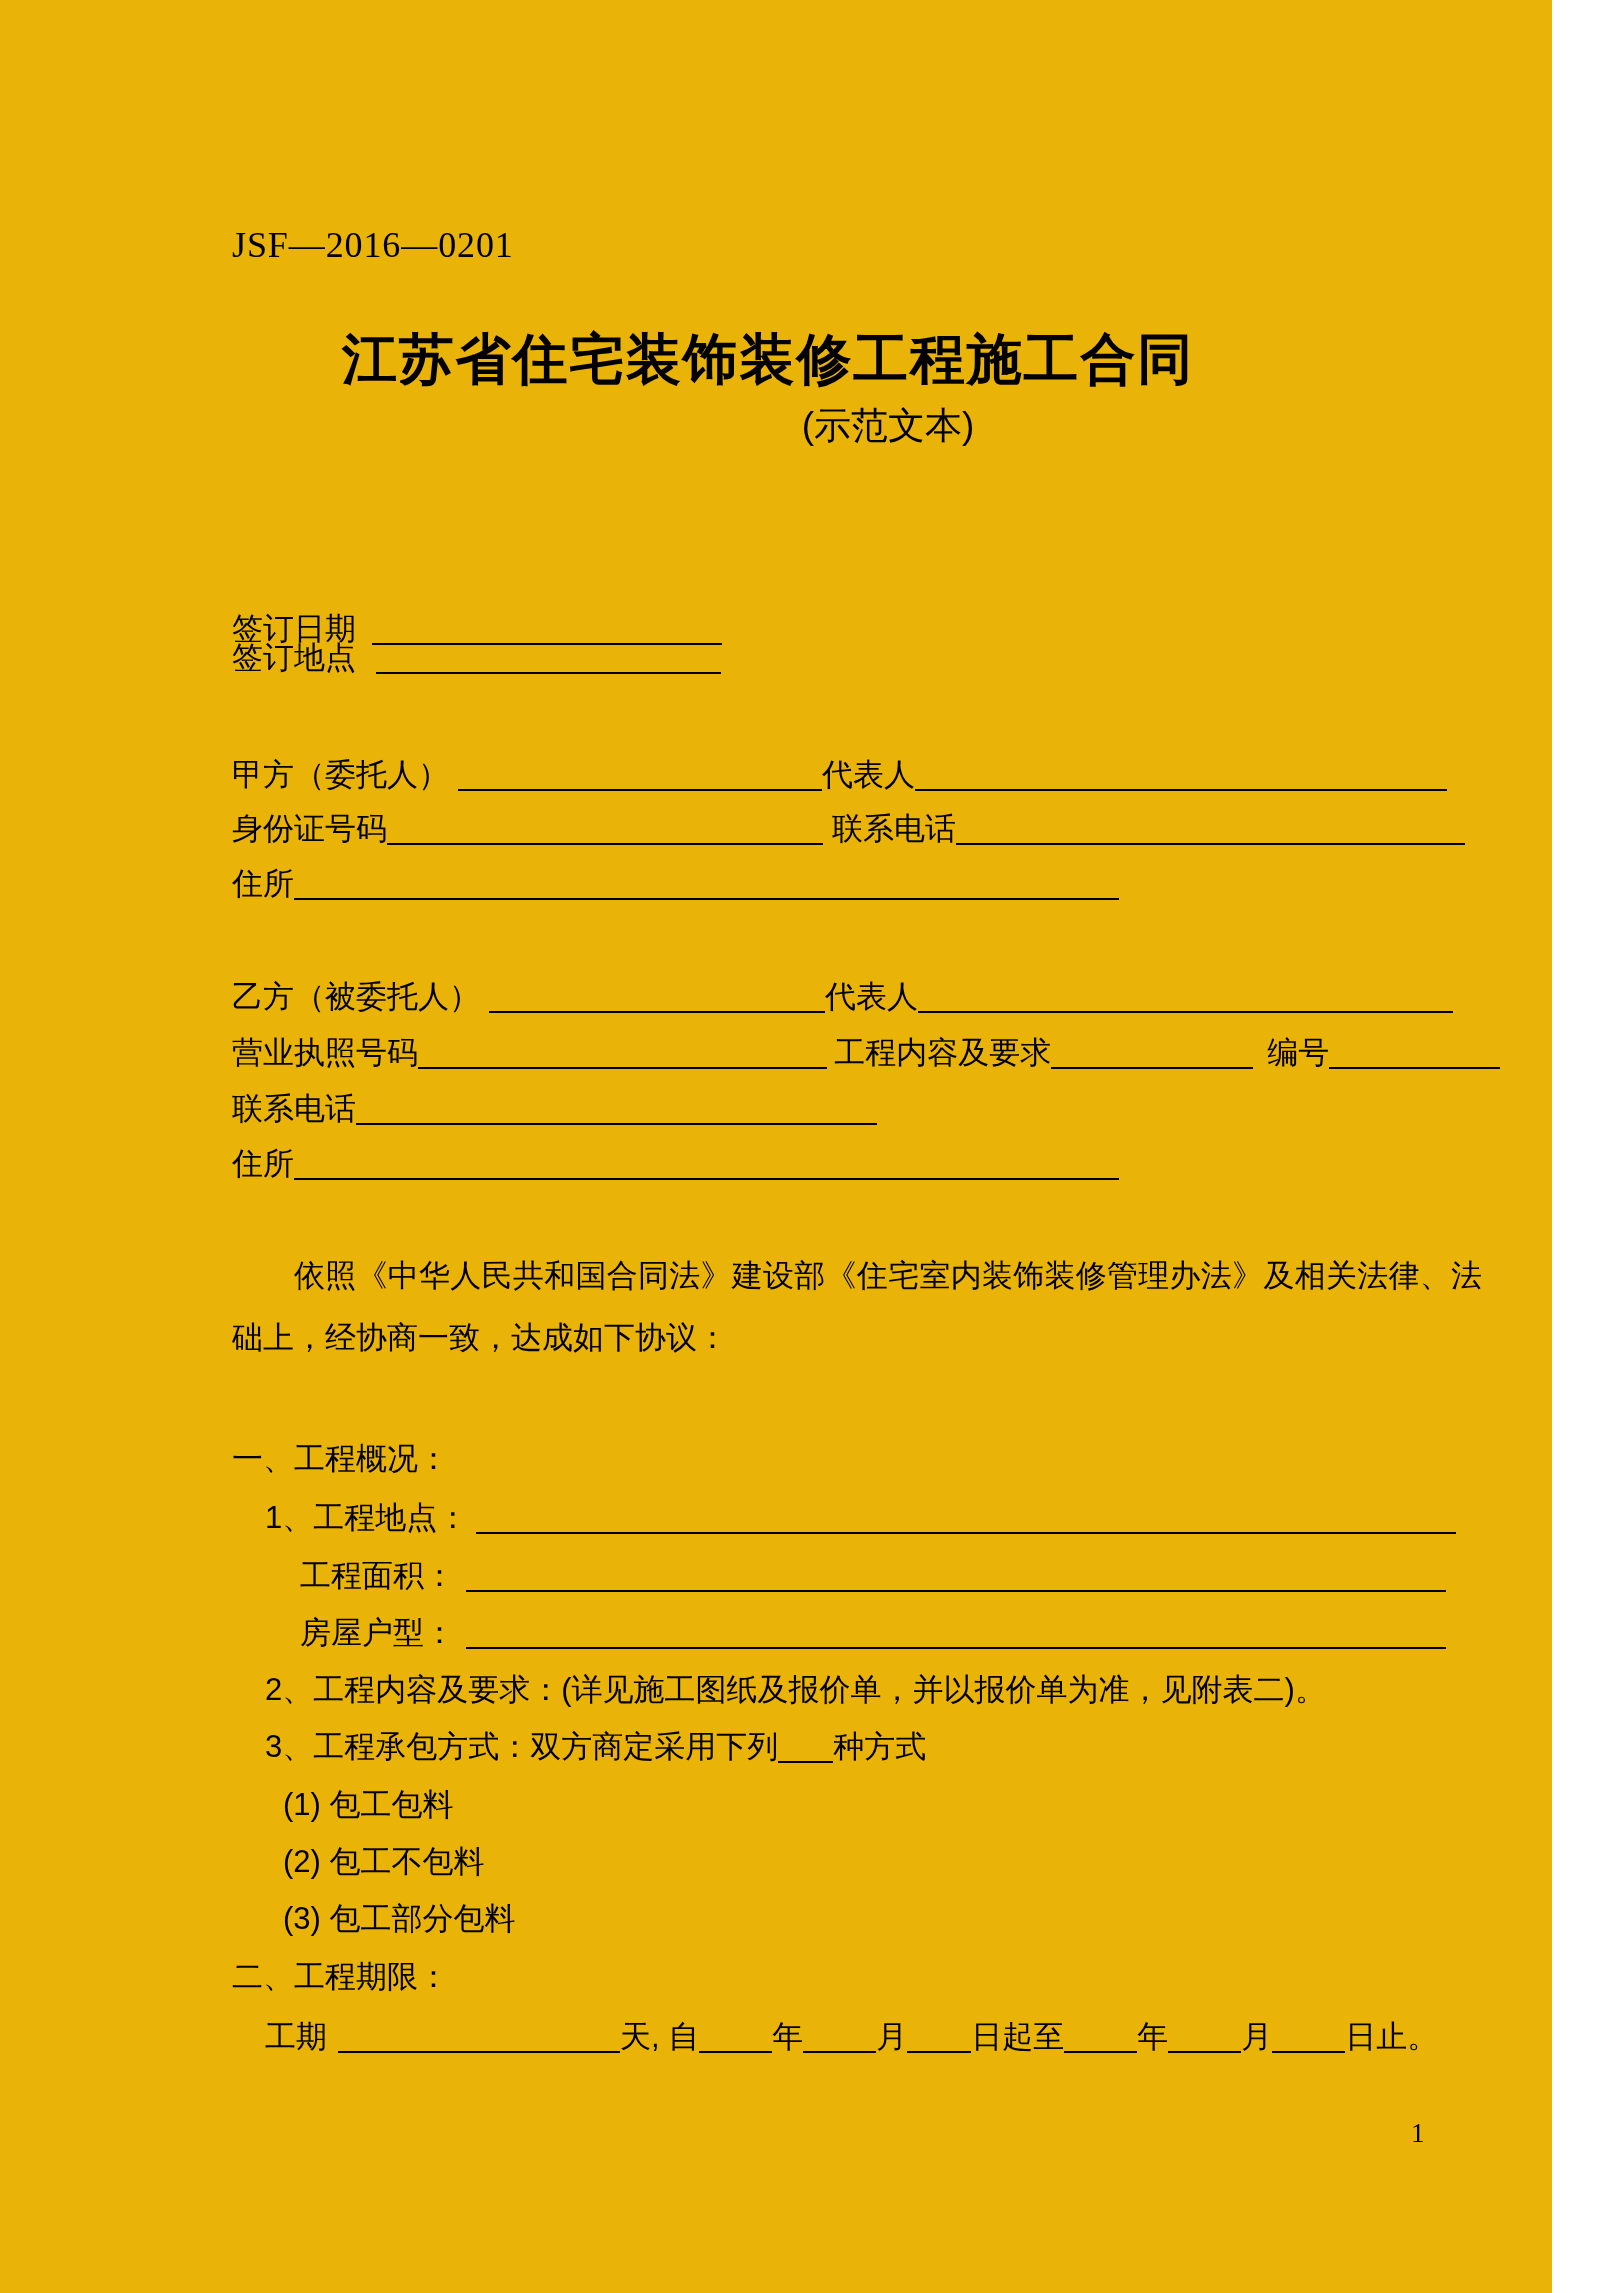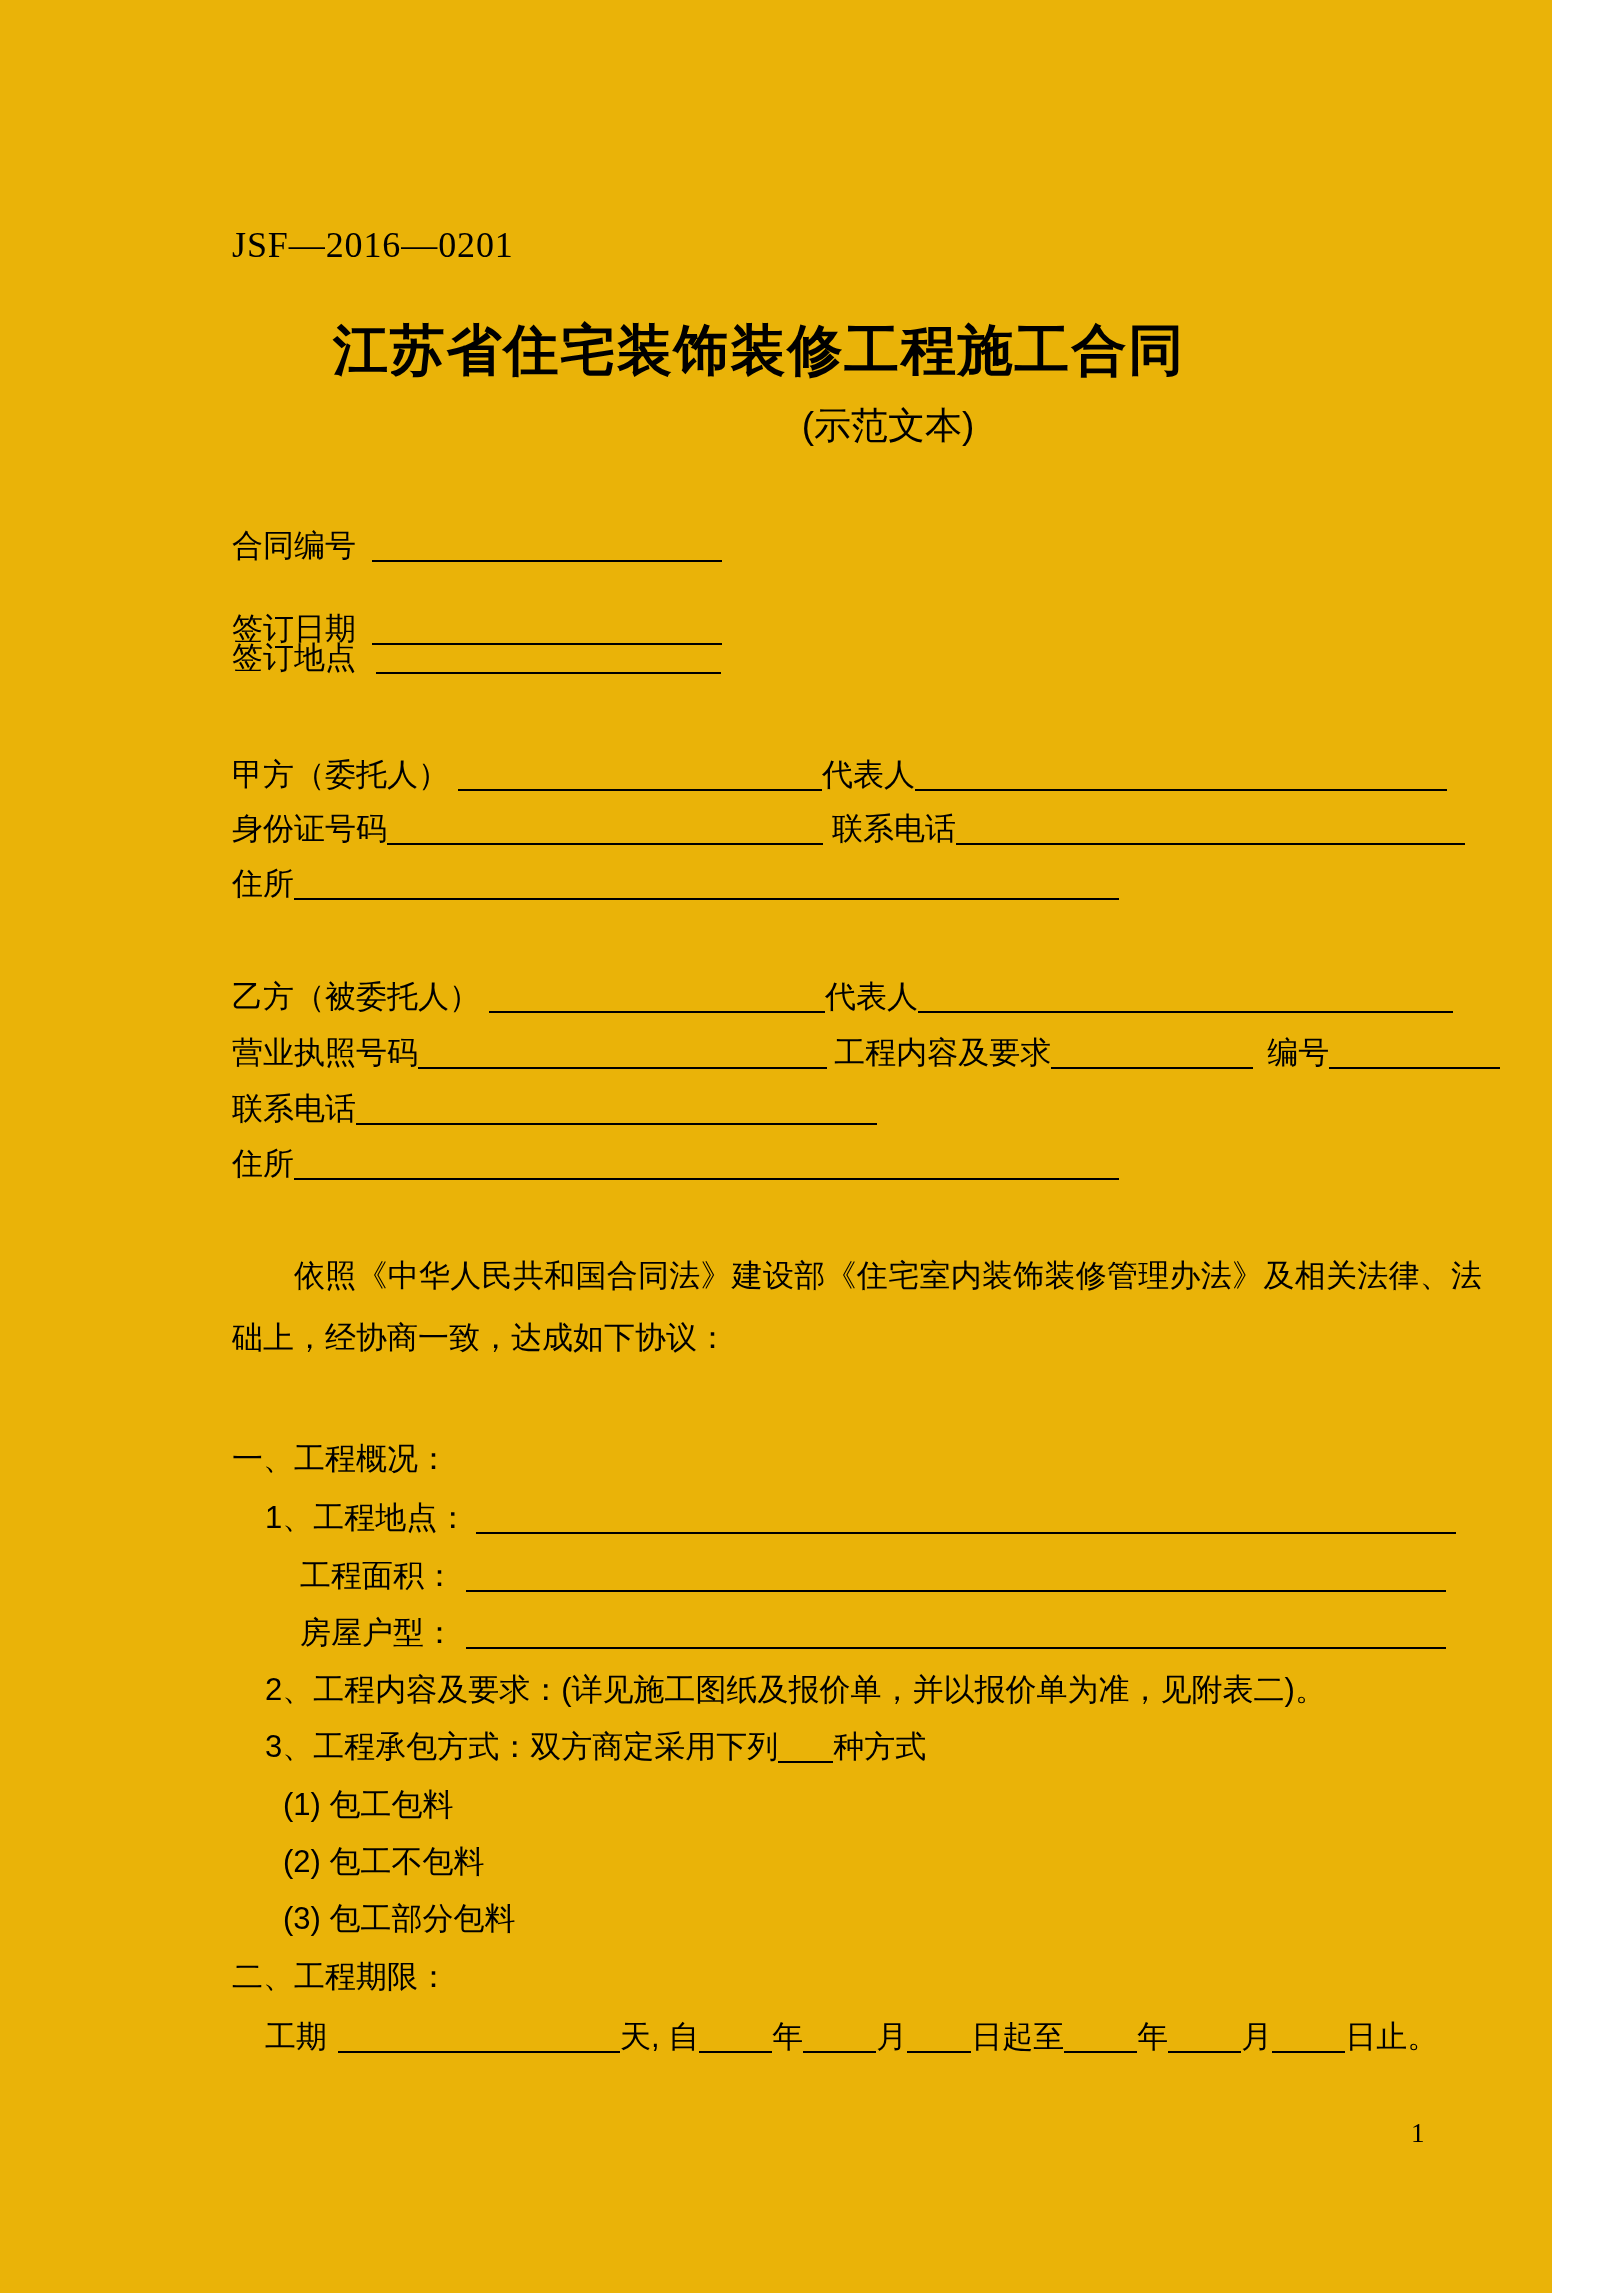--- a/index.html
+++ b/index.html
@@ -10,21 +10,21 @@
     background:#eab308;
     color:#000;
     font-family:"Liberation Sans","DejaVu Sans",sans-serif;
     overflow:hidden;
   }
   .serif{font-family:"Liberation Serif","DejaVu Serif",serif;}
   .abs{position:absolute;white-space:nowrap;}
   .doc-code{top:224px;left:232px;font-size:36px;letter-spacing:0.9px;}
   .title{
     top:314px;left:759px;transform:translateX(-50%);
-    font-size:55px;font-weight:bold;letter-spacing:1.8px;margin:0;
+    font-size:55px;font-weight:bold;letter-spacing:1.8px;margin:9px;
   }
   .subtitle{top:401px;left:888px;transform:translateX(-50%);font-size:37px;}
   .row{font-size:31px;line-height:42px;}
   .ul{
     display:inline-block;
     height:1em;
     border-bottom:2.7px solid #000;
     vertical-align:-6.4px;
   }
   .para{
@@ -40,23 +40,20 @@
 </head>
 <body>
 
 <div class="page">
 
   <div class="abs doc-code serif">JSF—2016—0201</div>
 
   <h1 class="abs title">江苏省住宅装饰装修工程施工合同</h1>
   <div class="abs subtitle">(示范文本)</div>
 
-  <div class="abs row" style="top:525px;left:232px;">
-    <span>合同编号</span><span class="ul" style="width:350px;margin-left:16.4px;"></span>
-  </div>
   <div class="abs row" style="top:608px;left:232px;">
     <span>签订日期</span><span class="ul" style="width:350px;margin-left:16.4px;"></span>
   </div>
   <div class="abs row" style="top:637px;left:232px;">
     <span>签订地点</span><span class="ul" style="width:345px;margin-left:20px;"></span>
   </div>
 
   <div class="abs row" style="top:754px;left:232px;">
     <span>甲方（委托人）</span><span class="ul" style="width:364px;margin-left:9px;"></span><span>代表人</span><span class="ul" style="width:532px;"></span>
   </div>

